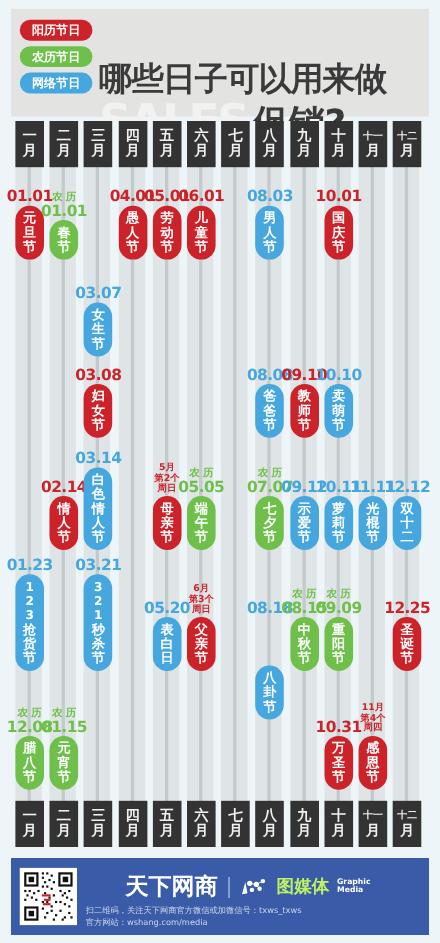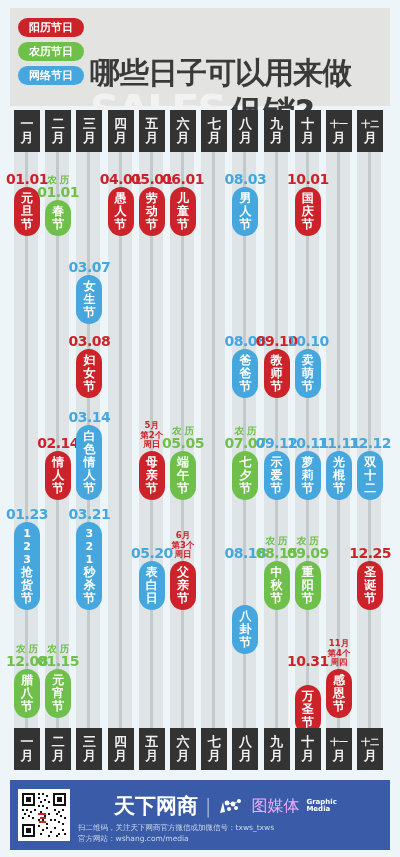--- a/index.html
+++ b/index.html
@@ -105,21 +105,21 @@
     background:#3a5ca8;
   }
   .qr{
     position:absolute;left:8px;top:9px;width:52px;height:52px;background:#ffffff;
   }
   .qr svg{display:block;}
   .brand{position:absolute;left:68px;top:12px;display:flex;align-items:center;gap:7px;}
   .brand-name{color:#ffffff;font-size:21px;font-weight:bold;letter-spacing:0px;margin-left:36px;}
   .brand-div{color:#93a8d2;font-size:19px;font-weight:normal;}
   .tm-icon{display:flex;align-items:center;}
-  .brand-sub{color:#f0abfc;font-size:16px;font-weight:normal;}
+  .brand-sub{color:#bef264;font-size:16px;font-weight:bold;}
   .brand-en{color:#ffffff;font-size:7px;font-weight:bold;line-height:7.5px;}
   .foot-lines{position:absolute;left:68px;top:42px;}
   .foot-line{color:#ccd6ea;font-size:7.5px;line-height:11px;white-space:nowrap;}
 </style>
 </head>
 <body>
 
 <div id="root">
 
   <div class="header">
@@ -478,21 +478,21 @@
         </div>
         <div class="ev c-green" style="left: 35.2px; top: 534px;">
           <div class="ev-lunar">农历</div>
           <div class="ev-date">01.15</div>
           <div class="ev-pill">
             <span>元</span>
             <span>宵</span>
             <span>节</span>
           </div>
         </div>
-        <div class="ev c-red" style="left: 284.8px; top: 544px; gap: 16px;">
+        <div class="ev c-red" style="left: 284.8px; top: 544px;">
           <div class="ev-date">10.31</div>
           <div class="ev-pill">
             <span>万</span>
             <span>圣</span>
             <span>节</span>
           </div>
         </div>
         <div class="ev c-red" style="left: 316px; top: 529px;">
           <div class="ev-rule">
             <div>11月</div>

